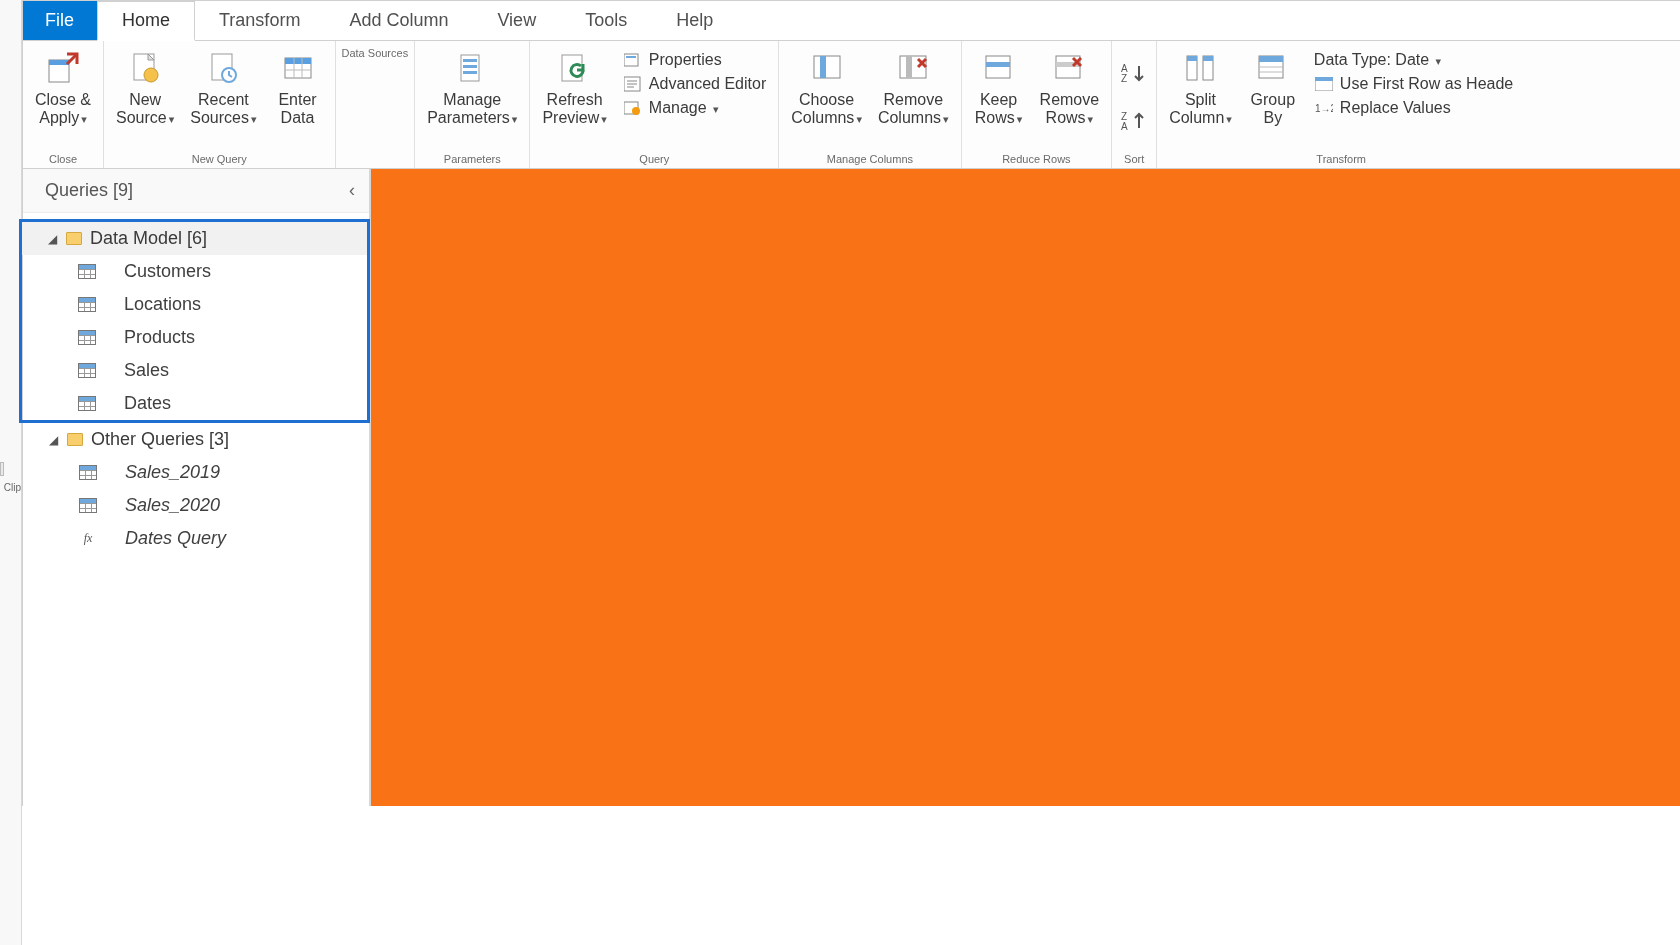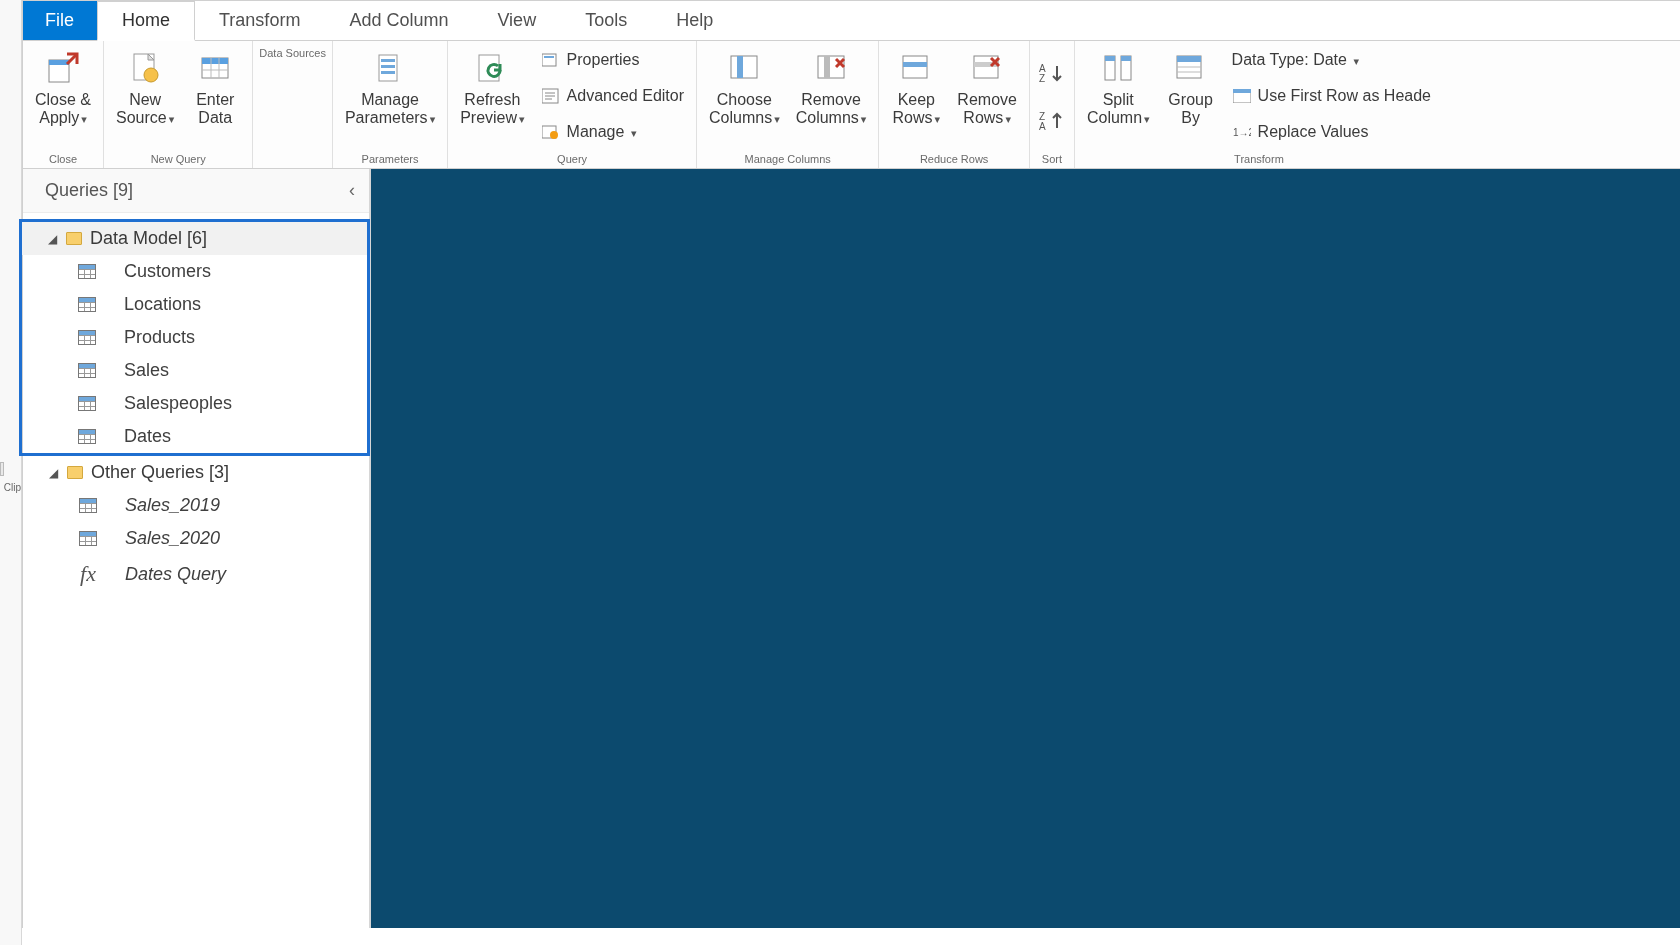--- a/index.html
+++ b/index.html
@@ -23,24 +23,24 @@
     flex-direction: row;
     align-items: center;
     padding-top: 30px;
     font-size: 10px;
     color: #666;
   }
   .left-sliver .sm-icon { width:14px; height:14px; background:#e9e9e9; border:1px solid #bbb; margin-bottom:38px; }
   .app {
     position: absolute;
     left: 22px; top: 0;
-    width: 1658px; height: 928px;
+    width: 1658px; height: 806px;
     border-left: 1px solid #d0d0d0;
     border-top: 1px solid #d0d0d0;
-    background: #0c4a6e;
+    background: #f97316;
   }
   
   .tabs {
     display: flex;
     height: 40px;
     border-bottom: 1px solid #d0d0d0;
     align-items: stretch;
     background: #fff;
   }
   .tab {
@@ -105,21 +105,21 @@
   .lgbtn .ic {
     width: 38px; height: 38px;
     margin-bottom: 4px;
     display: flex; align-items: center; justify-content: center;
   }
   .lgbtn .lbl { font-size: 16px; color: #3b3b3b; white-space: nowrap; }
   .arrow { font-size: 11px; color: #555; margin-left: 2px; }
   .stack {
     display: flex;
     flex-direction: column;
-    gap: 14px;
+    gap: 2px;
     padding-top: 4px;
   }
   .sbtn {
     display: flex;
     align-items: center;
     gap: 6px;
     padding: 2px 6px;
     font-size: 16px;
     color: #3b3b3b;
     cursor: pointer;
@@ -189,21 +189,21 @@
       linear-gradient(#777,#777) 0 0/100% 1px no-repeat,
       linear-gradient(#777,#777) 0 100%/100% 1px no-repeat,
       linear-gradient(#777,#777) 0 0/1px 100% no-repeat,
       linear-gradient(#777,#777) 100% 0/1px 100% no-repeat,
       linear-gradient(#6fa8dc,#6fa8dc) 0 0/100% 5px no-repeat,
       linear-gradient(#999,#999) 0 5px/100% 1px no-repeat,
       linear-gradient(#999,#999) 0 10px/100% 1px no-repeat,
       linear-gradient(#999,#999) 6px 0/1px 100% no-repeat,
       linear-gradient(#999,#999) 12px 0/1px 100% no-repeat;
   }
-  .fx-ic { font-family: "Segoe UI", serif; font-style: italic; font-size: 22px; color:#555; width:18px; text-align:center; }
+  .fx-ic { font-family: "Segoe UI", serif; font-style: italic; font-size: 12px; color:#555; width:18px; text-align:center; }
 </style>
 </head>
 <body>
 
 <div class="left-sliver">
   <div class="sm-icon"></div>
   <span>Clip</span>
 </div>
 
 <div class="app">
@@ -243,20 +243,31 @@
         <div class="lgbtn">
           <div class="ic">
             <svg width="34" height="36" viewBox="0 0 34 36">
                 <rect x="6" y="4" width="20" height="26" fill="#fff" stroke="#999"></rect>
                 <path d="M20 4 L26 10 L20 10 Z" fill="#e0e0e0" stroke="#999"></path>
                 <circle cx="23" cy="25" r="7" fill="#f6c14a" stroke="#c89a2d"></circle>
               </svg>
           </div>
           <span class="lbl"><span style="white-space:pre-line">New
 Source</span><span class="arrow">▾</span></span>
+        </div>
+        <div class="lgbtn">
+          <div class="ic">
+            <svg width="34" height="36" viewBox="0 0 34 36">
+                <rect x="6" y="4" width="20" height="26" fill="#fff" stroke="#999"></rect>
+                <circle cx="23" cy="25" r="7" fill="#fff" stroke="#6fa8dc" stroke-width="2"></circle>
+                <path d="M23 21 L23 25 L26 27" stroke="#6fa8dc" stroke-width="2" fill="none"></path>
+              </svg>
+          </div>
+          <span class="lbl"><span style="white-space:pre-line">Recent
+Sources</span><span class="arrow">▾</span></span>
         </div>
         <div class="lgbtn">
           <div class="ic">
             <svg width="34" height="36" viewBox="0 0 34 36">
                 <rect x="4" y="8" width="26" height="20" fill="#fff" stroke="#888"></rect>
                 <rect x="4" y="8" width="26" height="6" fill="#5aa0e0"></rect>
                 <line x1="13" y1="8" x2="13" y2="28" stroke="#bbb"></line>
                 <line x1="21" y1="8" x2="21" y2="28" stroke="#bbb"></line>
                 <line x1="4" y1="20" x2="30" y2="20" stroke="#bbb"></line>
               </svg>
@@ -494,24 +505,20 @@
             <div class="qitem">
               <span class="tbl-ic"></span>
               <span>Products</span>
             </div>
             <div class="qitem">
               <span class="tbl-ic"></span>
               <span>Sales</span>
             </div>
             <div class="qitem">
               <span class="tbl-ic"></span>
-              <span>Salespeoples</span>
-            </div>
-            <div class="qitem">
-              <span class="tbl-ic"></span>
               <span>Dates</span>
             </div>
           </div>
           <div class="folder-block">
             <div class="folder">
               <span class="tw">◢</span>
               <span class="fic"></span>
               <span>Other Queries [3]</span>
             </div>
             <div class="qitem italic">

